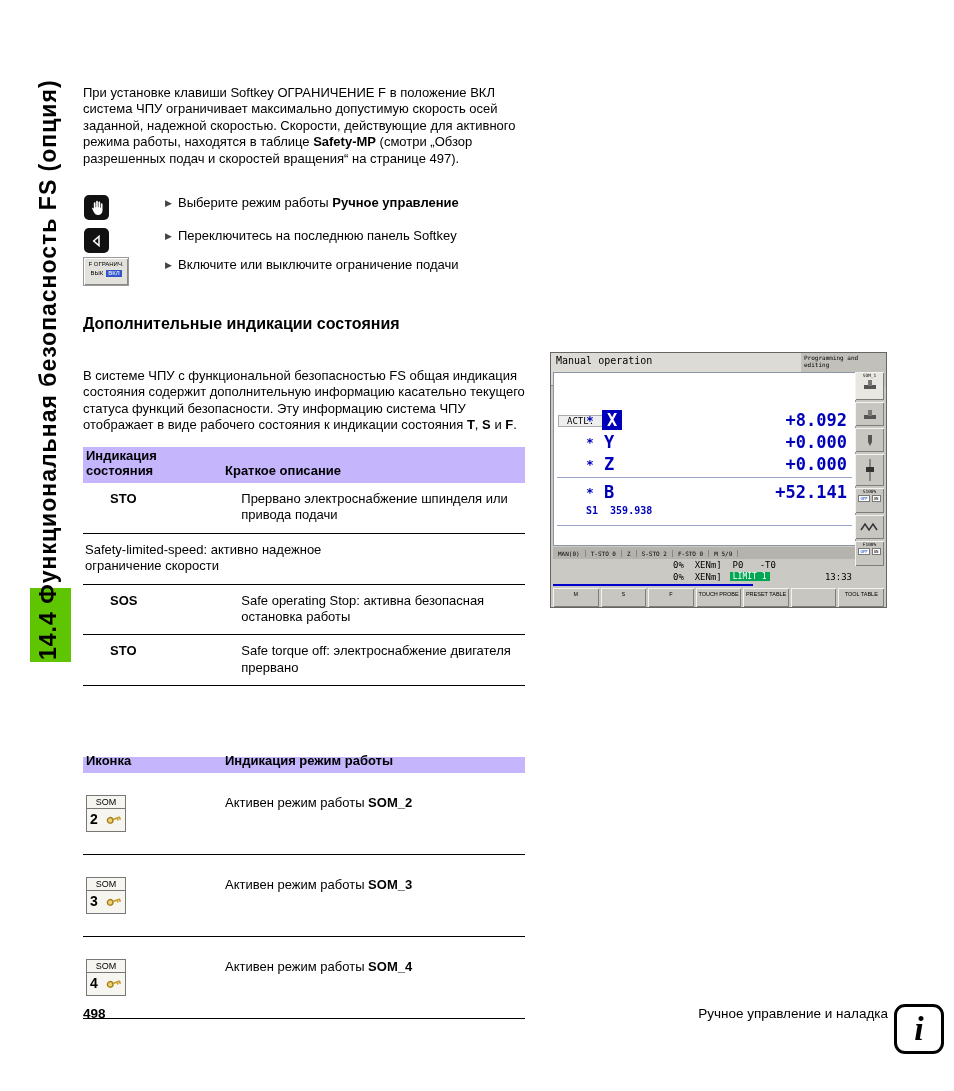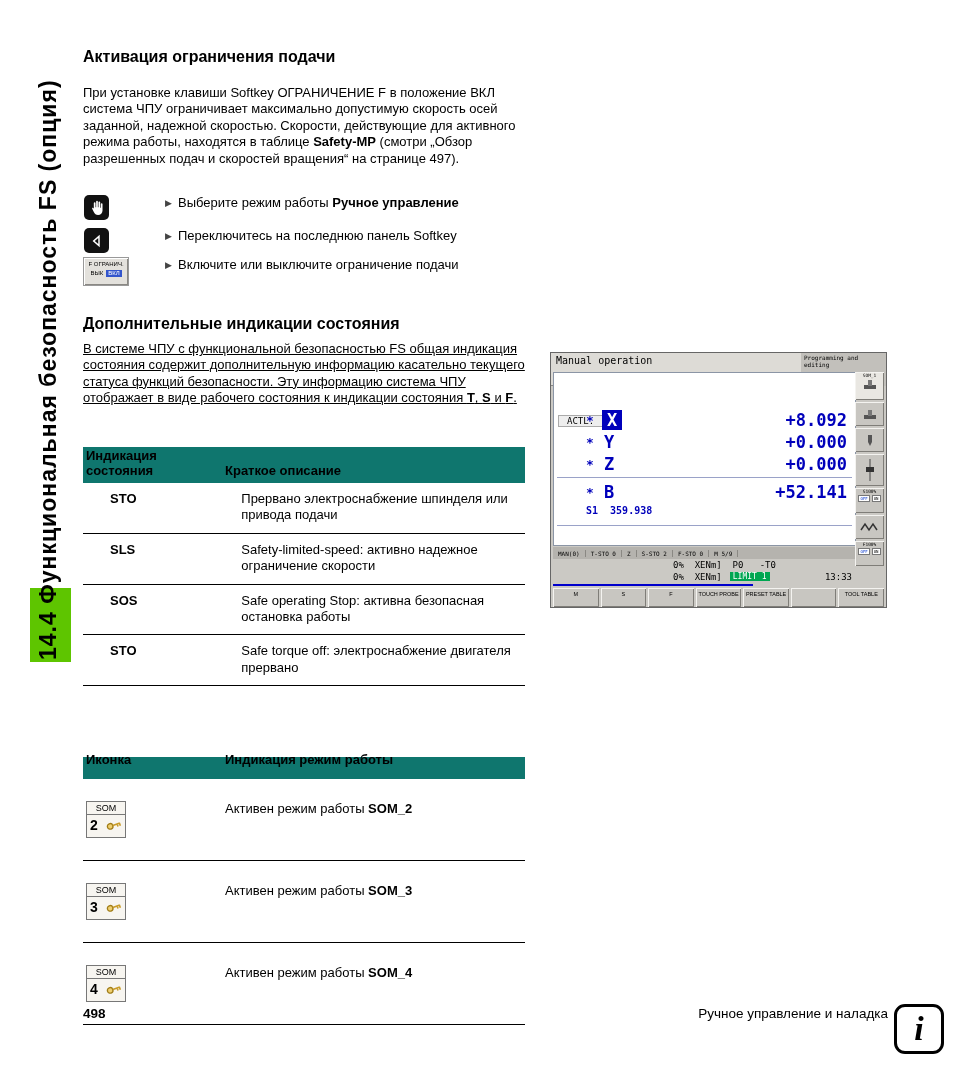--- a/index.html
+++ b/index.html
@@ -10,44 +10,44 @@
   .green-mark { position:absolute; left:30px; top:588px; width:41px; height:74px; background:#5ec500; }
   .chapter-tab { position:absolute; left:35px; top:660px; transform:rotate(-90deg); transform-origin:0 0;
                  white-space:nowrap; font-size:23px; font-weight:bold; letter-spacing:1px; }
 
   
   .h-main { position:absolute; left:83px; font-size:16px; font-weight:bold; }
   .h1 { top:48px; }
   .h2 { top:315px; }
   .p { position:absolute; left:83px; width:447px; font-size:13px; line-height:16.4px; }
   .p1 { top:85px; }
-  .p2 { top:341px;text-decoration:underline; }
+  .p2 { top:368px; }
   .p3 { top:683px; }
   .bold { font-weight:bold; }
 
   
   .step { position:absolute; left:83px; width:447px; }
   .s1 { top:195px; } .s2 { top:228px; } .s3 { top:257px; }
   .keybtn { position:absolute; left:1px; top:0; width:25px; height:25px; background:#111; border-radius:5px;
             display:flex; align-items:center; justify-content:center; }
   .step-marker { position:absolute; left:82px; top:3px; font-size:9px; color:#444; }
   .step-text { position:absolute; left:95px; top:0; font-size:13px; line-height:16px; width:340px; }
   .softkey-icon { position:absolute; left:0; top:0; width:46px; height:29px; background:#e3e1dc;
                   border:1px solid #999; box-shadow:inset 1px 1px 0 #fff, inset -1px -1px 0 #8a8883;
                   font-size:6px; line-height:7px; text-align:center; padding-top:3px; }
   .sk-onoff { display:flex; justify-content:center; gap:3px; margin-top:2px; }
   .sk-on { background:#3355cc; color:#fff; padding:0 2px; }
 
   
   .tbl { position:absolute; left:83px; width:442px; }
   .t1 { top:447px; }
   .t2 { top:757px; }
-  .tbl-head { display:flex; background:#0f766e; font-weight:bold; font-size:13px; align-items:flex-end; }
+  .tbl-head { display:flex; background:#c4b5fd; font-weight:bold; font-size:13px; align-items:flex-end; }
   .t1 .tbl-head { height:36px; padding-bottom:5px; }
-  .t2 .tbl-head { height:22px; padding-bottom:12px; }
+  .t2 .tbl-head { height:16px; padding-bottom:5px; }
   .c1 { width:140px; padding-left:3px; }
   .c2 { width:302px; padding-left:2px; }
   .t1 .tbl-head .c1 { line-height:15px; width:140px; padding-right:30px; }
   .tbl-row { display:flex; border-bottom:1px solid #000; padding:8px 0 9px; }
   .t1 .tbl-row { min-height:47px; }
   .term { font-weight:bold; font-size:13px;margin-left:24px; }
   .desc { font-size:13px; line-height:16.4px; padding-right:10px; }
   .som-row { display:flex; border-bottom:1px solid #000; padding:22px 0; min-height:54px; }
   .som-icon { width:40px; height:37px; border:1px solid #777; background:#f7f5f0; }
   .som-top { font-size:9px; text-align:center; height:13px; line-height:13px; border-bottom:1px solid #777; }
@@ -104,21 +104,20 @@
               font-family:"Liberation Serif", serif; font-size:34px; font-weight:bold; font-style:italic; }
 </style>
 </head>
 <body>
 
 <div class="page">
 
   <div class="green-mark"></div>
   <div class="chapter-tab">14.4 Функциональная безопасность FS (опция)</div>
 
-  <div class="h-main h1">Активация ограничения подачи</div>
   <div class="p p1">
     <span>При установке клавиши Softkey ОГРАНИЧЕНИЕ F в положение ВКЛ система ЧПУ ограничивает максимально допустимую скорость осей заданной, надежной скоростью. Скорости, действующие для активного режима работы, находятся в таблице </span><span class="bold">Safety-MP</span><span> (смотри „Обзор разрешенных подач и скоростей вращения“ на странице 497).</span>
   </div>
 
   <div class="step s1">
     <div class="keybtn">
       <svg width="17" height="17" viewBox="0 0 24 24">
         <path fill="#fff" d="M8.2 13.5V5.8c0-.7.5-1.2 1.2-1.2s1.2.5 1.2 1.2v6h.9V3.7c0-.7.5-1.2 1.2-1.2s1.2.5 1.2 1.2v8.1h.9V4.6c0-.7.5-1.2 1.2-1.2s1.2.5 1.2 1.2v7.9h.9V7.1c0-.7.5-1.2 1.2-1.2s1.2.5 1.2 1.2v9.1c0 3.9-2.6 6.3-6.3 6.3-2.9 0-4.7-1.3-6-4.1l-2.3-4.8c-.4-.9.7-1.7 1.5-1l1.8 1.9z"></path>
       </svg>
     </div>
@@ -156,21 +155,20 @@
   <div class="tbl t1">
     <div class="tbl-head">
       <div class="c1">Индикация состояния</div>
       <div class="c2">Краткое описание</div>
     </div>
     <div class="tbl-row">
       <div class="c1 term">STO</div>
       <div class="c2 desc">Прервано электроснабжение шпинделя или привода подачи</div>
     </div>
     <div class="tbl-row">
-      <div class="c1 term">SLS</div>
       <div class="c2 desc">Safety-limited-speed: активно надежное ограничение скорости</div>
     </div>
     <div class="tbl-row">
       <div class="c1 term">SOS</div>
       <div class="c2 desc">Safe operating Stop: активна безопасная остановка работы</div>
     </div>
     <div class="tbl-row">
       <div class="c1 term">STO</div>
       <div class="c2 desc">Safe torque off: электроснабжение двигателя прервано</div>
     </div>

